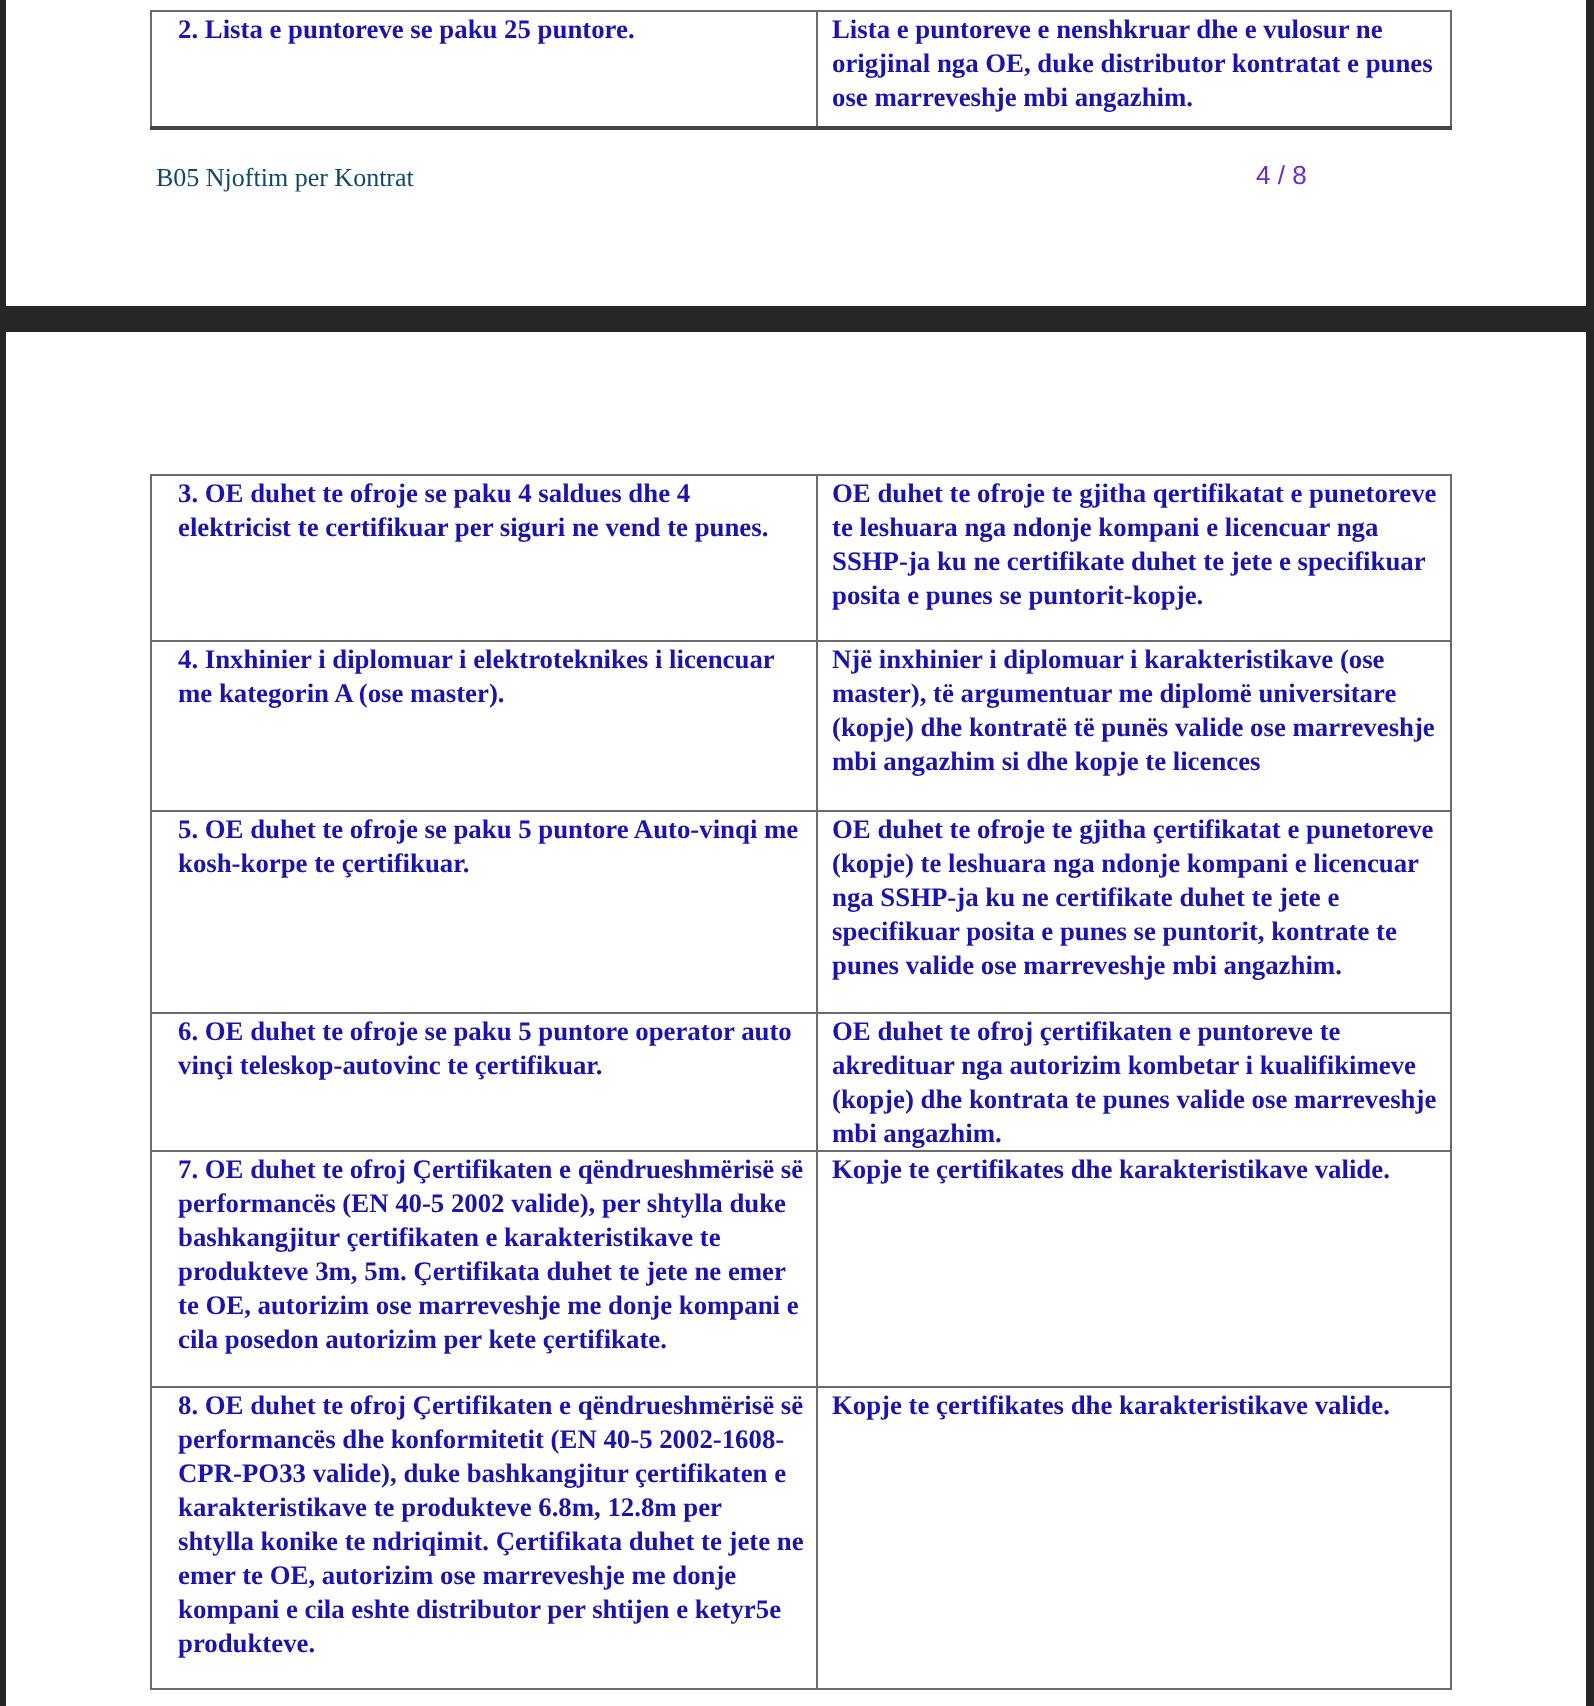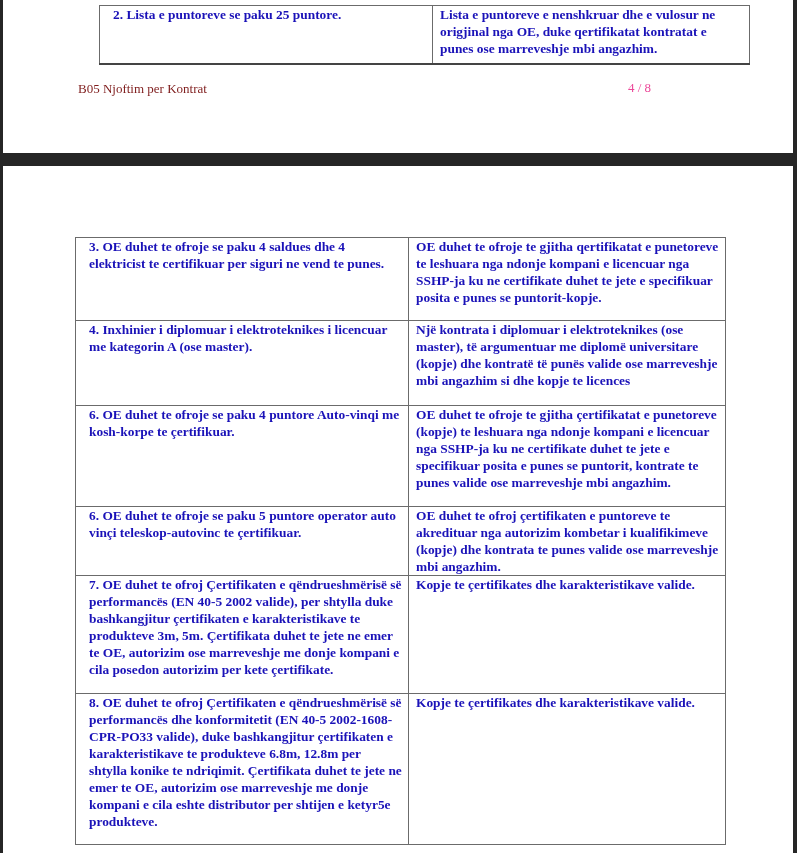--- a/index.html
+++ b/index.html
@@ -18,90 +18,90 @@
   .page.p1 { top: -10px; height: 163px; }
   .page.p2 { top: 166px; height: 700px; }
 
   table.req {
     position: absolute;
     border-collapse: collapse;
     table-layout: fixed;
     left: 72px;
     width: 650px;
   }
-  .p1 table.req { top: 15px; margin-left: 24px; }
+  .p1 table.req { top: 15px; }
   .p2 table.req { top: 71px; }
   table.req td {
     border: 1px solid #6b6b6b;
     vertical-align: top;
     padding: 0 6px 0 13px;
     color: #1a12b8;
     font-weight: bold;
     font-size: 13.4px;
     line-height: 17px;
   }
   table.req td.right { padding-left: 7px; }
   table.req col.c1 { width: 333px; }
   table.req col.c2 { width: 317px; }
   .p1 .row2 td { height: 57px; }
   .p1 table.req { border-bottom: 2px solid #444; }
 
   .footer-left {
     position: absolute; left: 75px; top: 91px;
-    font-size: 13px; color: #7f1d1d;
+    font-size: 13px; color: #0c4a6e;
   }
   .footer-right {
     position: absolute; left: 625px; top: 90px;
-    font-family: Liberation Serif, serif;
-    font-size: 13px; color: #ec4899;
+    font-family: Liberation Sans, sans-serif;
+    font-size: 13px; color: #6d28d9;
   }
   .r3 td { height: 82px; }
   .r4 td { height: 84px; margin-top: 16px; }
   .r5 td { height: 100px; }
   .r6 td { height: 66px; }
   .r7 td { height: 117px; }
   .r8 td { height: 150px; }
 </style>
 </head>
 <body>
 
 <div class="page p1">
   <table class="req">
     <colgroup>
         <col class="c1">
         <col class="c2">
       </colgroup>
     <tbody>
         <tr class="row2">
       <td>2. Lista e puntoreve   se paku 25 puntore.</td>
-      <td class="right">Lista e puntoreve e nenshkruar dhe e vulosur ne origjinal nga OE, duke qertifikatat kontratat e punes ose marreveshje mbi angazhim.</td>
+      <td class="right">Lista e puntoreve e nenshkruar dhe e vulosur ne origjinal nga OE, duke distributor kontratat e punes ose marreveshje mbi angazhim.</td>
     </tr>
   </tbody>
     </table>
   <div class="footer-left">B05  Njoftim per Kontrat</div>
   <div class="footer-right">4 / 8</div>
 </div>
 
 <div class="page p2">
   <table class="req">
     <colgroup>
         <col class="c1">
         <col class="c2">
       </colgroup>
     <tbody>
         <tr class="r3">
       <td>3. OE duhet te ofroje se paku 4 saldues dhe 4 elektricist te certifikuar per siguri ne vend te punes.</td>
       <td class="right">OE duhet te ofroje te gjitha qertifikatat e punetoreve te leshuara nga ndonje kompani e licencuar nga SSHP-ja ku ne certifikate duhet te jete e specifikuar posita e punes se puntorit-kopje.</td>
     </tr>
     <tr class="r4">
       <td>4. Inxhinier i diplomuar i elektroteknikes i licencuar me kategorin A (ose master).</td>
-      <td class="right">Një kontrata i diplomuar i elektroteknikes (ose master), të argumentuar me   diplomë universitare (kopje) dhe kontratë të punës valide  ose marreveshje mbi angazhim si dhe kopje te licences</td>
+      <td class="right">Një inxhinier i diplomuar i karakteristikave (ose master), të argumentuar me   diplomë universitare (kopje) dhe kontratë të punës valide  ose marreveshje mbi angazhim si dhe kopje te licences</td>
     </tr>
     <tr class="r5">
-      <td>6. OE duhet te ofroje se paku 4 puntore Auto-vinqi me kosh-korpe te çertifikuar.</td>
+      <td>5. OE duhet te ofroje se paku 5 puntore Auto-vinqi me kosh-korpe te çertifikuar.</td>
       <td class="right">OE duhet te ofroje te gjitha çertifikatat e punetoreve (kopje) te leshuara nga ndonje kompani e licencuar nga SSHP-ja ku ne certifikate duhet te jete e specifikuar posita e punes se puntorit, kontrate te punes valide ose marreveshje mbi angazhim.</td>
     </tr>
     <tr class="r6">
       <td>6. OE duhet te ofroje se paku 5 puntore operator auto vinçi teleskop-autovinc te çertifikuar.</td>
       <td class="right">OE duhet te ofroj çertifikaten e puntoreve te akredituar nga autorizim kombetar i kualifikimeve (kopje) dhe kontrata te punes valide ose marreveshje mbi angazhim.</td>
     </tr>
     <tr class="r7">
       <td>7. OE duhet te ofroj Çertifikaten  e qëndrueshmërisë së performancës (EN 40-5 2002 valide), per shtylla duke bashkangjitur çertifikaten e karakteristikave te produkteve 3m, 5m. Çertifikata duhet te jete ne emer te OE, autorizim ose marreveshje me donje kompani e cila posedon autorizim per kete çertifikate.</td>
       <td class="right">Kopje te çertifikates dhe karakteristikave valide.</td>
     </tr>

